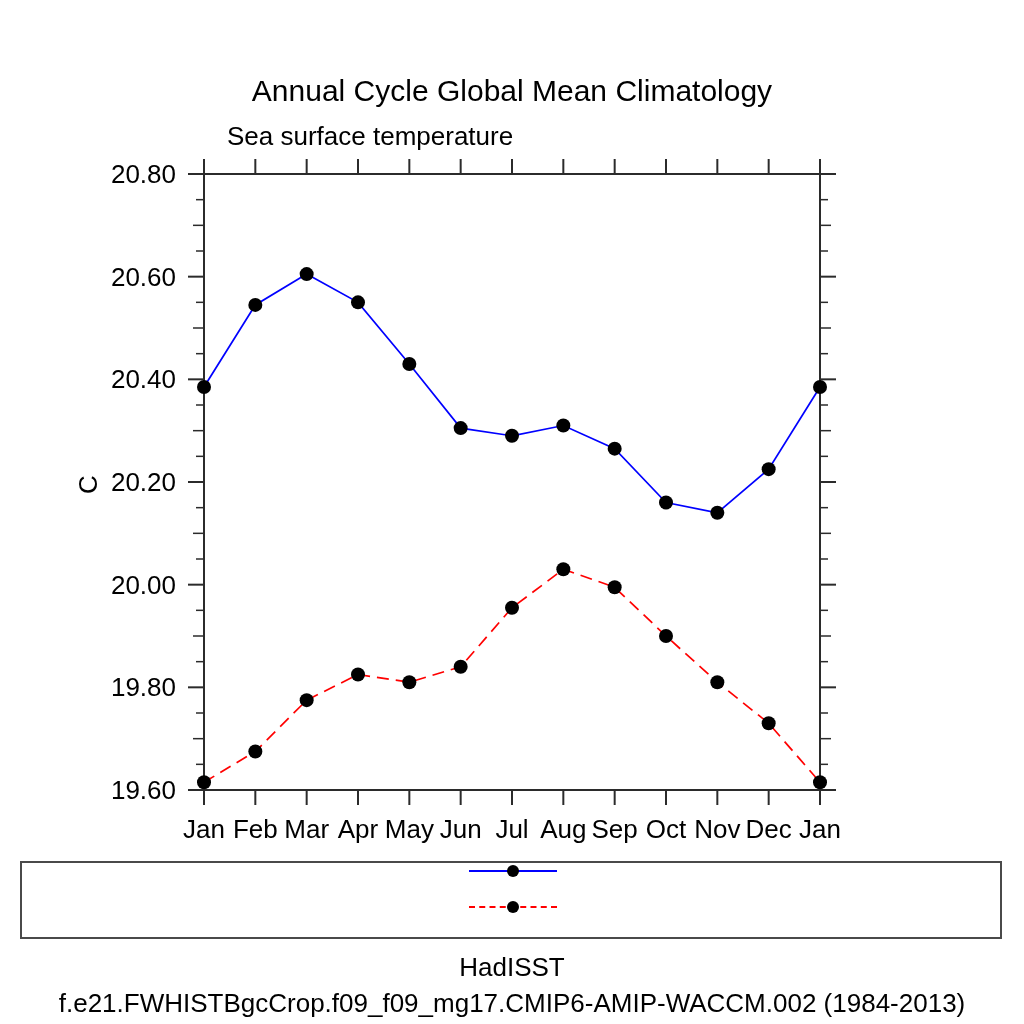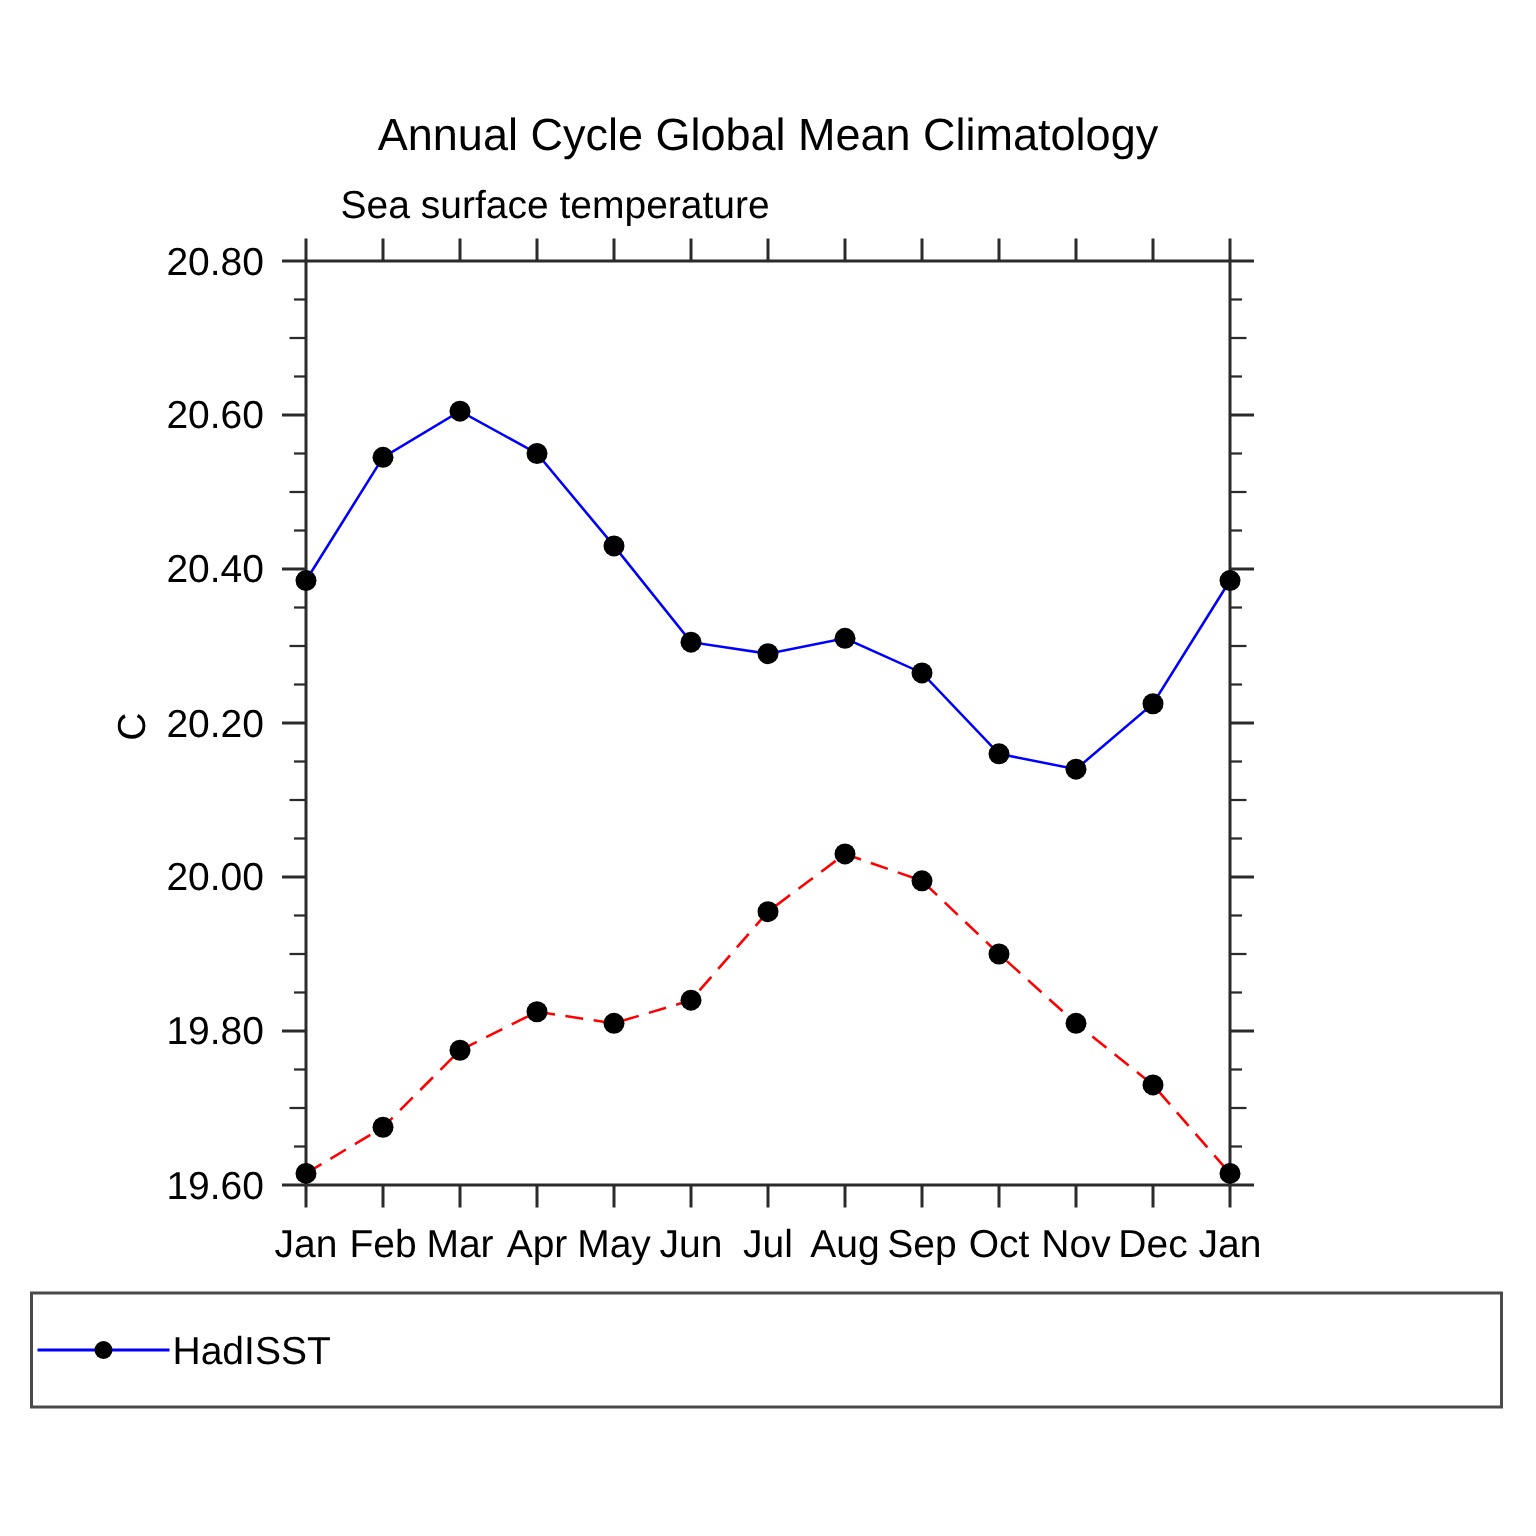--- a/index.html
+++ b/index.html
@@ -18,21 +18,21 @@
   .y-axis-title{
     position:absolute;left:60px;top:469px;width:56px;text-align:center;
     font-size:26px;transform:rotate(-90deg);transform-origin:center;
   }
   svg.chart-canvas{position:absolute;left:0;top:0;}
   .legend-box{
     position:absolute;left:20px;top:861px;width:982px;height:78px;
     border:2px solid #4a4a4a;background:#ffffff;box-sizing:border-box;
     display:flex;flex-direction:column;justify-content:center;
   }
-  .legend-item{display:flex;align-items:center;height:36px;}
+  .legend-item{display:flex;align-items:center;height:36px;flex-direction:column;}
   .legend-sample{position:relative;width:88px;height:14px;margin-left:3px;flex:0 0 88px;}
   .legend-sample-line{
     position:absolute;left:0;right:0;top:6px;border-top:2px solid #000;
   }
   .legend-sample-dot{
     position:absolute;left:38px;top:1px;width:12px;height:12px;border-radius:50%;
     background:#000;
   }
   .legend-label{font-size:26px;margin-left:2px;white-space:nowrap;}
 </style>
@@ -172,13 +172,20 @@
   </svg>
 
 <div class="legend-box">
   <div class="legend-item">
     <span class="legend-sample">
       <span class="legend-sample-line" style="border-top-color: rgb(0, 0, 255); border-top-style: solid;"></span>
       <span class="legend-sample-dot" style="background: rgb(0, 0, 0);"></span>
     </span>
     <span class="legend-label">HadISST</span>
   </div>
+  <div class="legend-item">
+    <span class="legend-sample">
+      <span class="legend-sample-line" style="border-top-color: rgb(255, 0, 0); border-top-style: dashed;"></span>
+      <span class="legend-sample-dot" style="background: rgb(0, 0, 0);"></span>
+    </span>
+    <span class="legend-label">f.e21.FWHISTBgcCrop.f09_f09_mg17.CMIP6-AMIP-WACCM.002 (1984-2013)</span>
+  </div>
 </div>
 
 </body></html>

